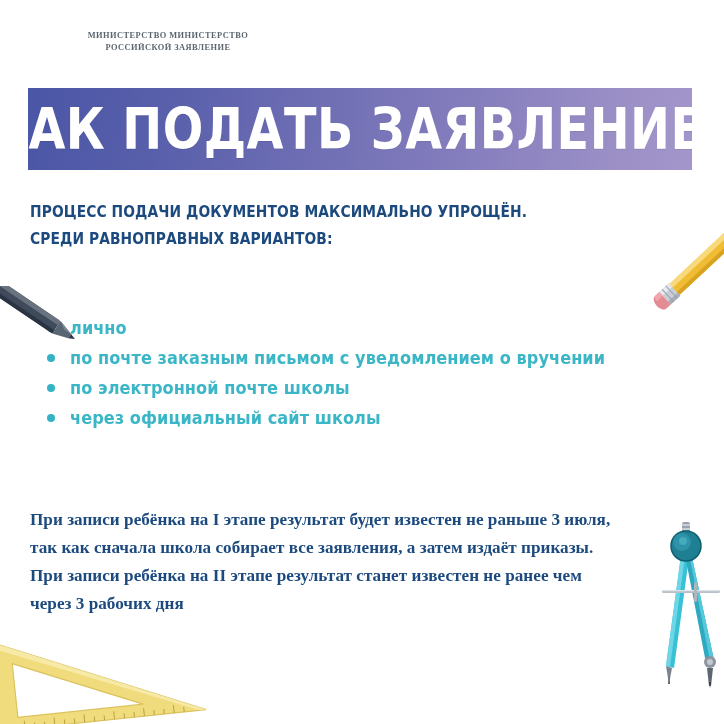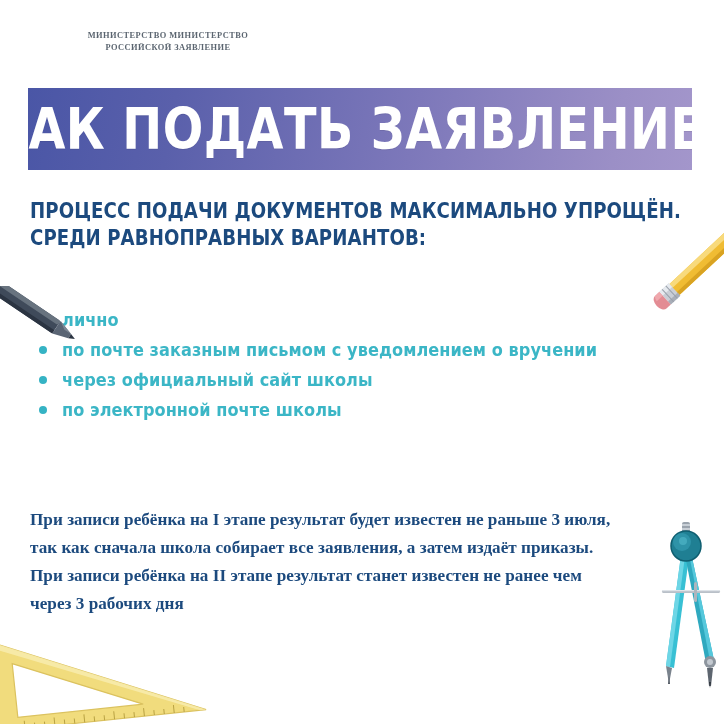--- a/index.html
+++ b/index.html
@@ -64,38 +64,38 @@
 
   
   .subtitle {
     position: absolute;
     left: 30px;
     top: 198px;
     width: 670px;
     color: #1c4a7e;
     font-family: "Liberation Sans Narrow", "DejaVu Sans Condensed", "Liberation Sans", sans-serif;
     font-weight: 700;
-    font-size: 21px;
+    font-size: 16px;
     line-height: 27px;
     letter-spacing: 0.1px;
   }
   .subtitle div {
     white-space: nowrap;
     transform: scaleX(0.96);
     transform-origin: left center;
   }
 
   
   .bullets {
     position: absolute;
     left: 34px;
     top: 305px;
     width: 680px;
     list-style: none;
-    margin: 0;
+    margin: 8px;
     padding: 0;
   }
   .bullets li {
     position: relative;
     height: 30px;
     padding-left: 28px;
     color: #3bb6c6;
     font-family: "Liberation Sans Narrow", "DejaVu Sans Condensed", "Liberation Sans", sans-serif;
     font-weight: 700;
     font-size: 18.5px;
@@ -167,25 +167,25 @@
     <li>
       <span class="dot"></span>
       <span class="btext">лично</span>
     </li>
     <li>
       <span class="dot"></span>
       <span class="btext">по почте заказным письмом с уведомлением о вручении</span>
     </li>
     <li>
       <span class="dot"></span>
+      <span class="btext">по электронной почте школы</span>
+    </li>
+    <li>
+      <span class="dot"></span>
       <span class="btext">через официальный сайт школы</span>
-    </li>
-    <li>
-      <span class="dot"></span>
-      <span class="btext">по электронной почте школы</span>
     </li>
   </ul>
 
   <div class="note">
     <div>При записи ребёнка на I этапе результат будет известен не раньше 3 июля,</div>
     <div>так как сначала школа собирает все заявления, а затем издаёт приказы.</div>
     <div>При записи ребёнка на II этапе результат станет известен не ранее чем</div>
     <div>через 3 рабочих дня</div>
   </div>
 

